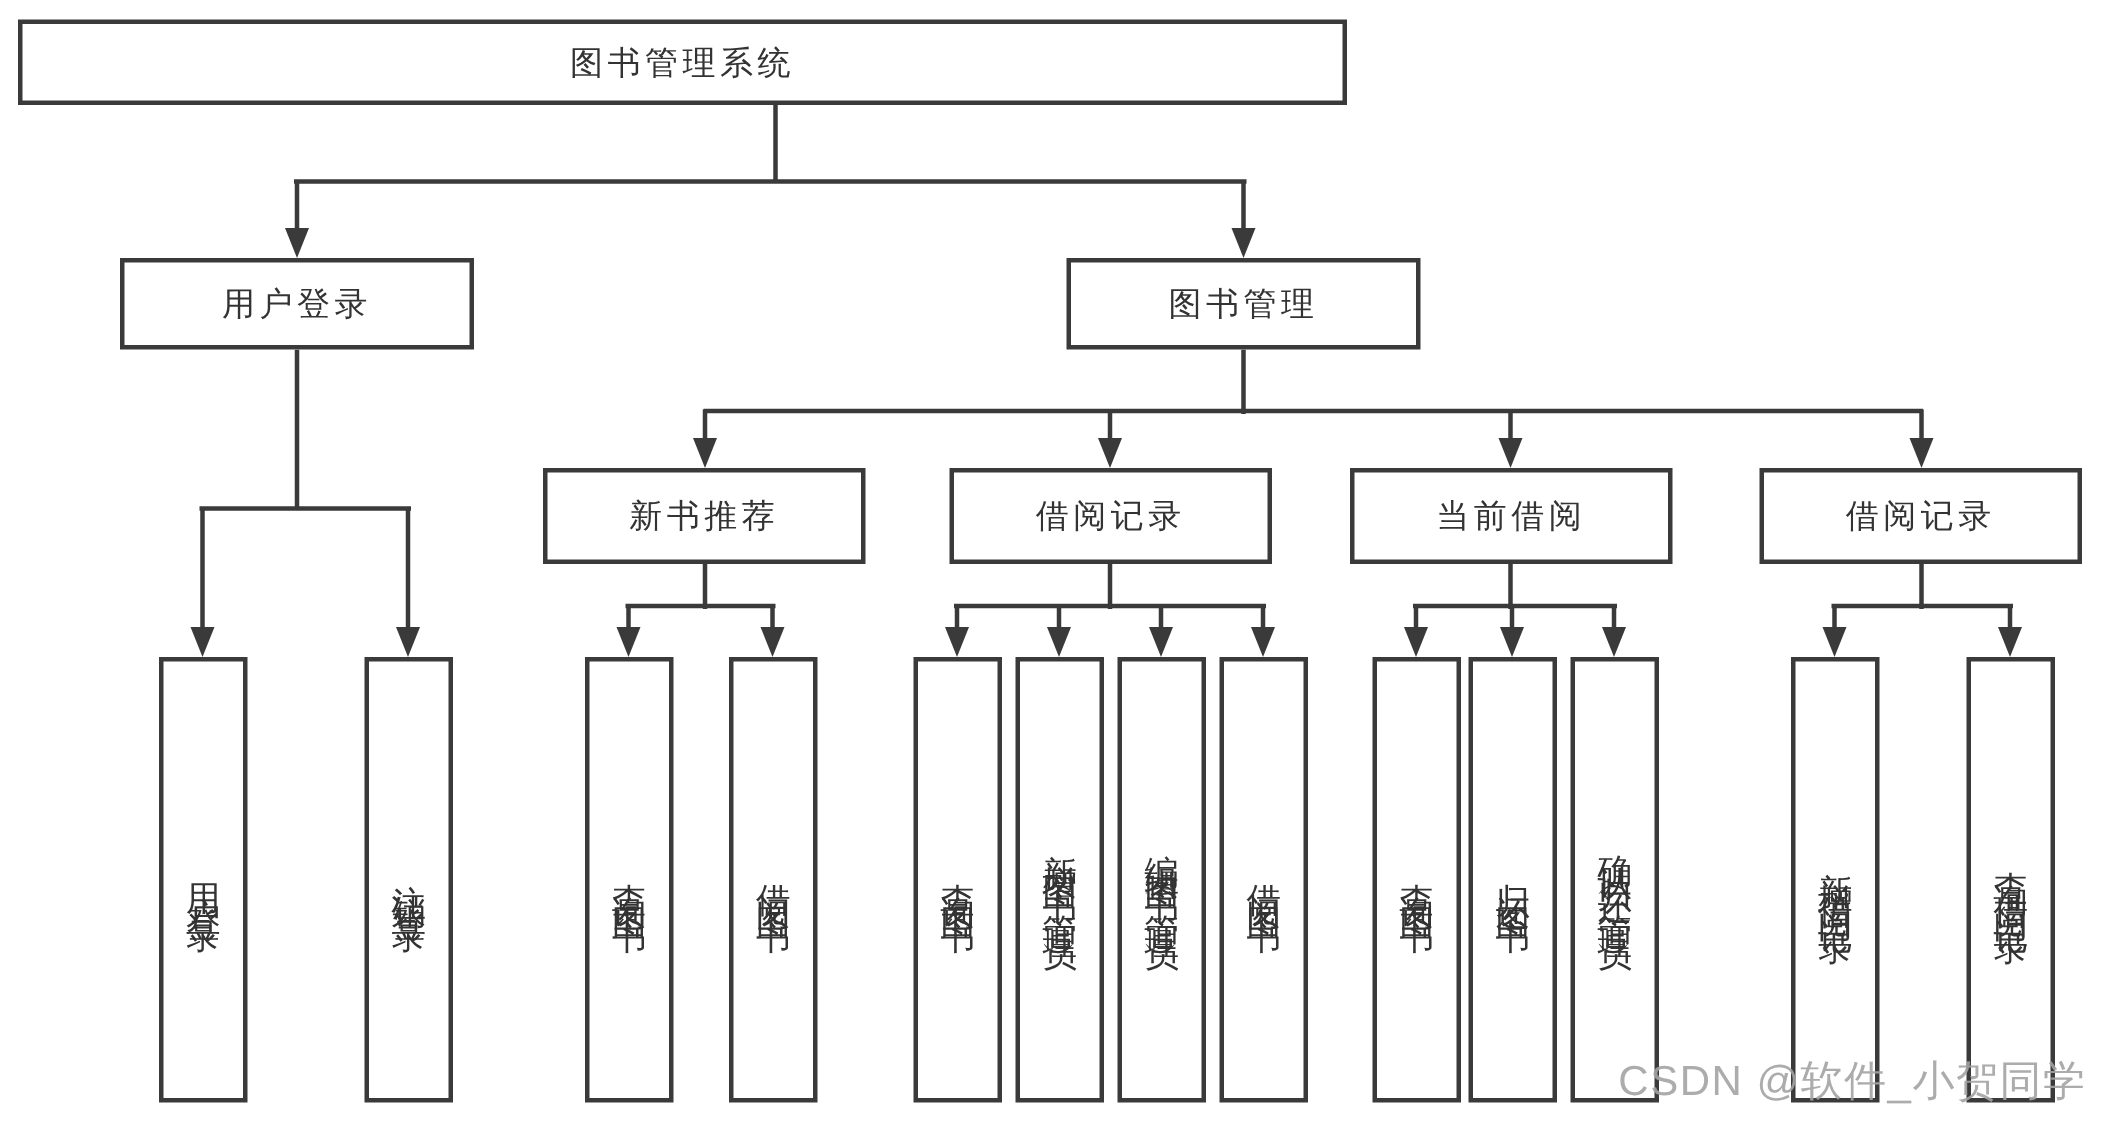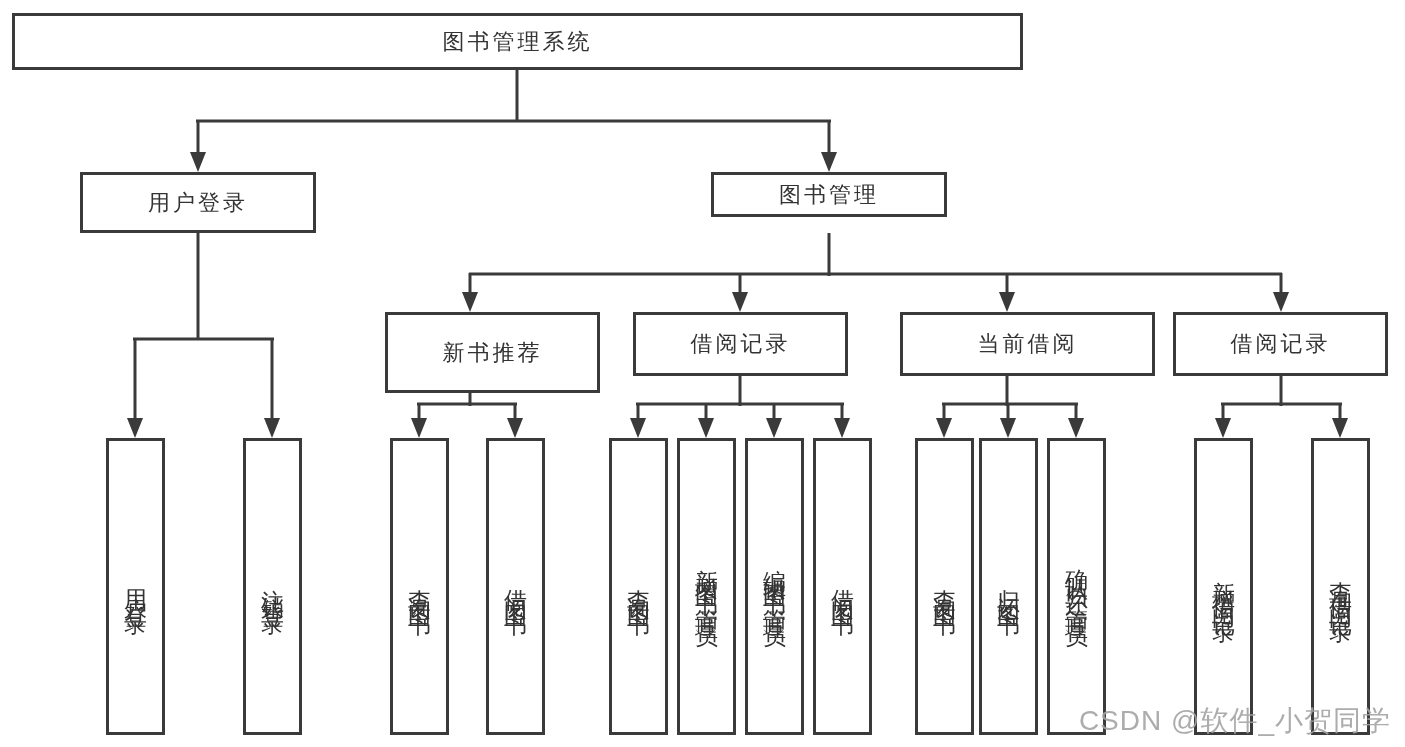--- a/index.html
+++ b/index.html
@@ -108,38 +108,38 @@
       <polygon points="766,418 782,418 774,438"></polygon>
       <polygon points="834,418 850,418 842,438"></polygon>
       <polygon points="936,418 952,418 944,438"></polygon>
       <polygon points="1000,418 1016,418 1008,438"></polygon>
       <polygon points="1068,418 1084,418 1076,438"></polygon>
       <polygon points="1215,418 1231,418 1223,438"></polygon>
       <polygon points="1332,418 1348,418 1340,438"></polygon>
     </g>
   </svg>
 
-  <div class="node root" style="left:12px;top:13px;width:1011px;height:57px">
+  <div class="node root" style="left:12px;top:13px;width:886px;height:57px">
     <span>图书管理系统</span>
   </div>
 
   <div class="node" style="left:80px;top:172px;width:236px;height:61px">
     <span>用户登录</span>
   </div>
-  <div class="node" style="left:711px;top:172px;width:236px;height:45px">
+  <div class="node" style="left:711px;top:172px;width:236px;height:61px">
     <span>图书管理</span>
   </div>
 
-  <div class="node" style="left:385px;top:312px;width:215px;height:81px">
+  <div class="node" style="left:362px;top:312px;width:215px;height:64px">
     <span>新书推荐</span>
   </div>
   <div class="node" style="left:633px;top:312px;width:215px;height:64px">
     <span>借阅记录</span>
   </div>
-  <div class="node" style="left:900px;top:312px;width:255px;height:64px">
+  <div class="node" style="left:900px;top:312px;width:215px;height:64px">
     <span>当前借阅</span>
   </div>
   <div class="node" style="left:1173px;top:312px;width:215px;height:64px">
     <span>借阅记录</span>
   </div>
 
   <div class="node leaf" style="left:106px;top:438px;width:59px;height:297px">
     <span class="vtext">用户登录</span>
   </div>
   <div class="node leaf" style="left:243px;top:438px;width:59px;height:297px">

